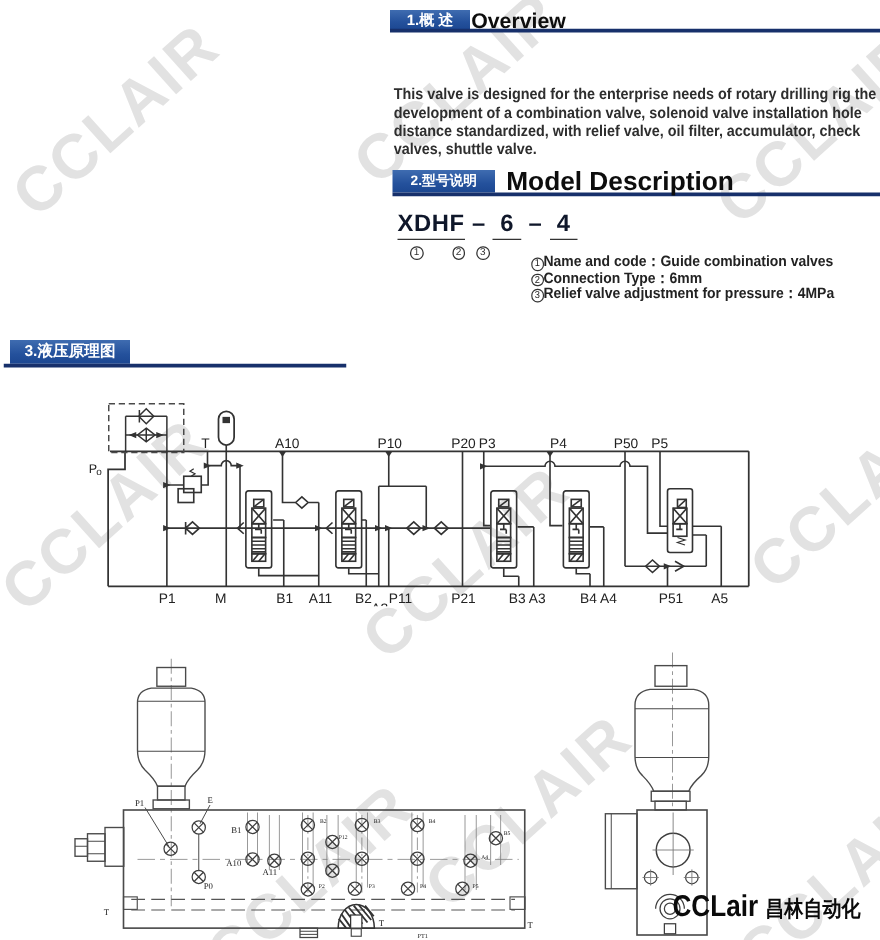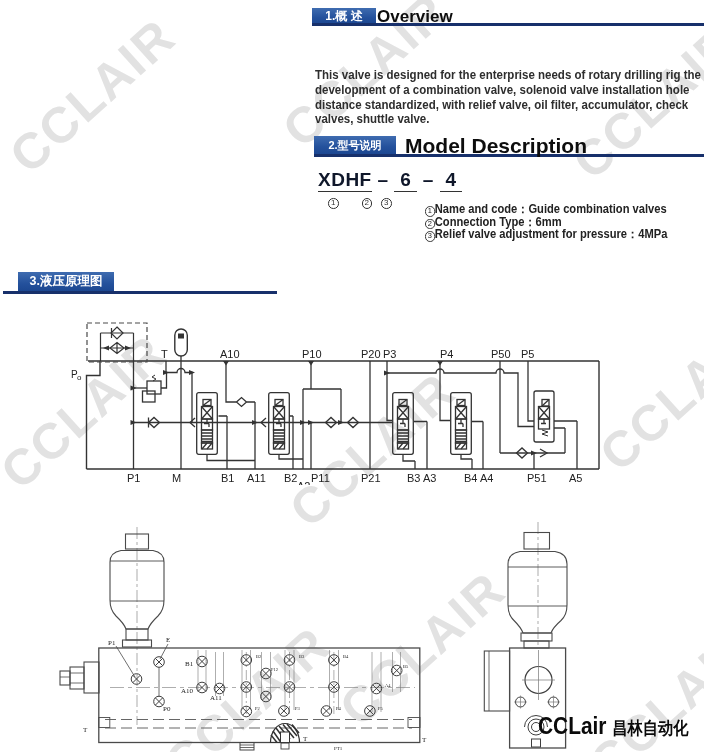--- a/index.html
+++ b/index.html
@@ -58,21 +58,21 @@
 <div class="para" style="left:318px;top:169px;font-size:19px;color:#0f172a;letter-spacing:0.5px;">
 <span style="border-bottom:1.5px solid #333;padding-bottom:1px;">XDHF</span> – <span style="border-bottom:1.5px solid #333;padding-bottom:1px;">&nbsp;6&nbsp;</span> – <span style="border-bottom:1.5px solid #333;padding-bottom:1px;">&nbsp;4&nbsp;</span></div>
 
 <div class="para" style="left:328px;top:172px;font-size:10px;color:#333;margin-top:24px;">
 <span class="circ">1</span><span style="display:inline-block;width:23px;"></span><span class="circ">2</span><span style="display:inline-block;width:9px;"></span><span class="circ">3</span></div>
 
 
 <div class="para" id="mde" style="left:425px;top:204px;font-size:12px;color:#222;line-height:11.2px;transform:scaleX(0.93);">
 <span class="circ">1</span>Name and code：Guide combination valves<br><span class="circ">2</span>Connection Type：6mm<br><span class="circ">3</span>Relief valve adjustment for pressure：4MPa</div>
 
-<div class="hbox" style="left:18px;top:272px;width:96px;height:19px;font-size:12.5px;line-height:19px;">3.液压原理图</div>
+<div class="hbox" style="left:8px;top:272px;width:96px;height:19px;font-size:12.5px;line-height:19px;">3.液压原理图</div>
 
 <div class="hline" style="left:3px;top:291px;width:274px;height:2.5px;"></div>
 
 
 <svg style="position:absolute;left:60px;top:313px;" width="545" height="172" viewBox="60 313 545 172">
 <defs>
 <g id="vlv" stroke="#333333" fill="none" stroke-width="1.3">
 <rect x="0.7" y="0.7" width="20.6" height="61.6" rx="2"></rect>
 <rect x="7" y="7.5" width="8" height="6"></rect>
 <path d="M7,13.5 L15,7.5"></path>

